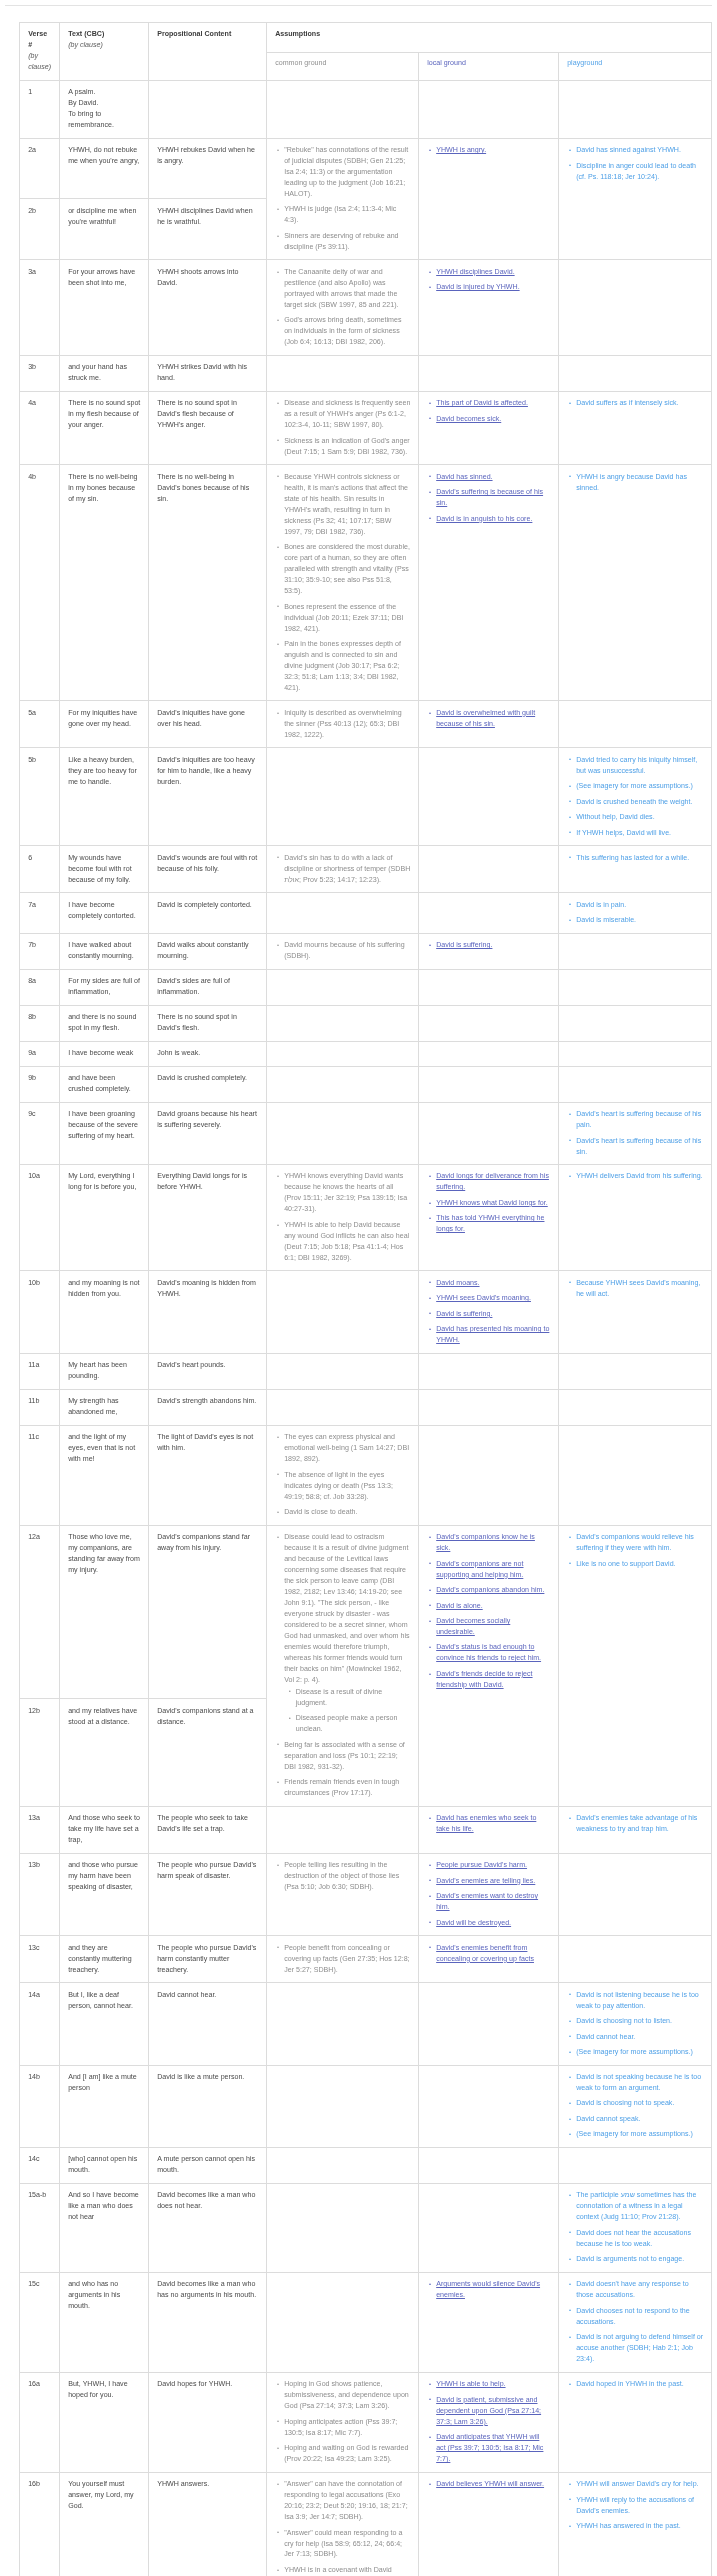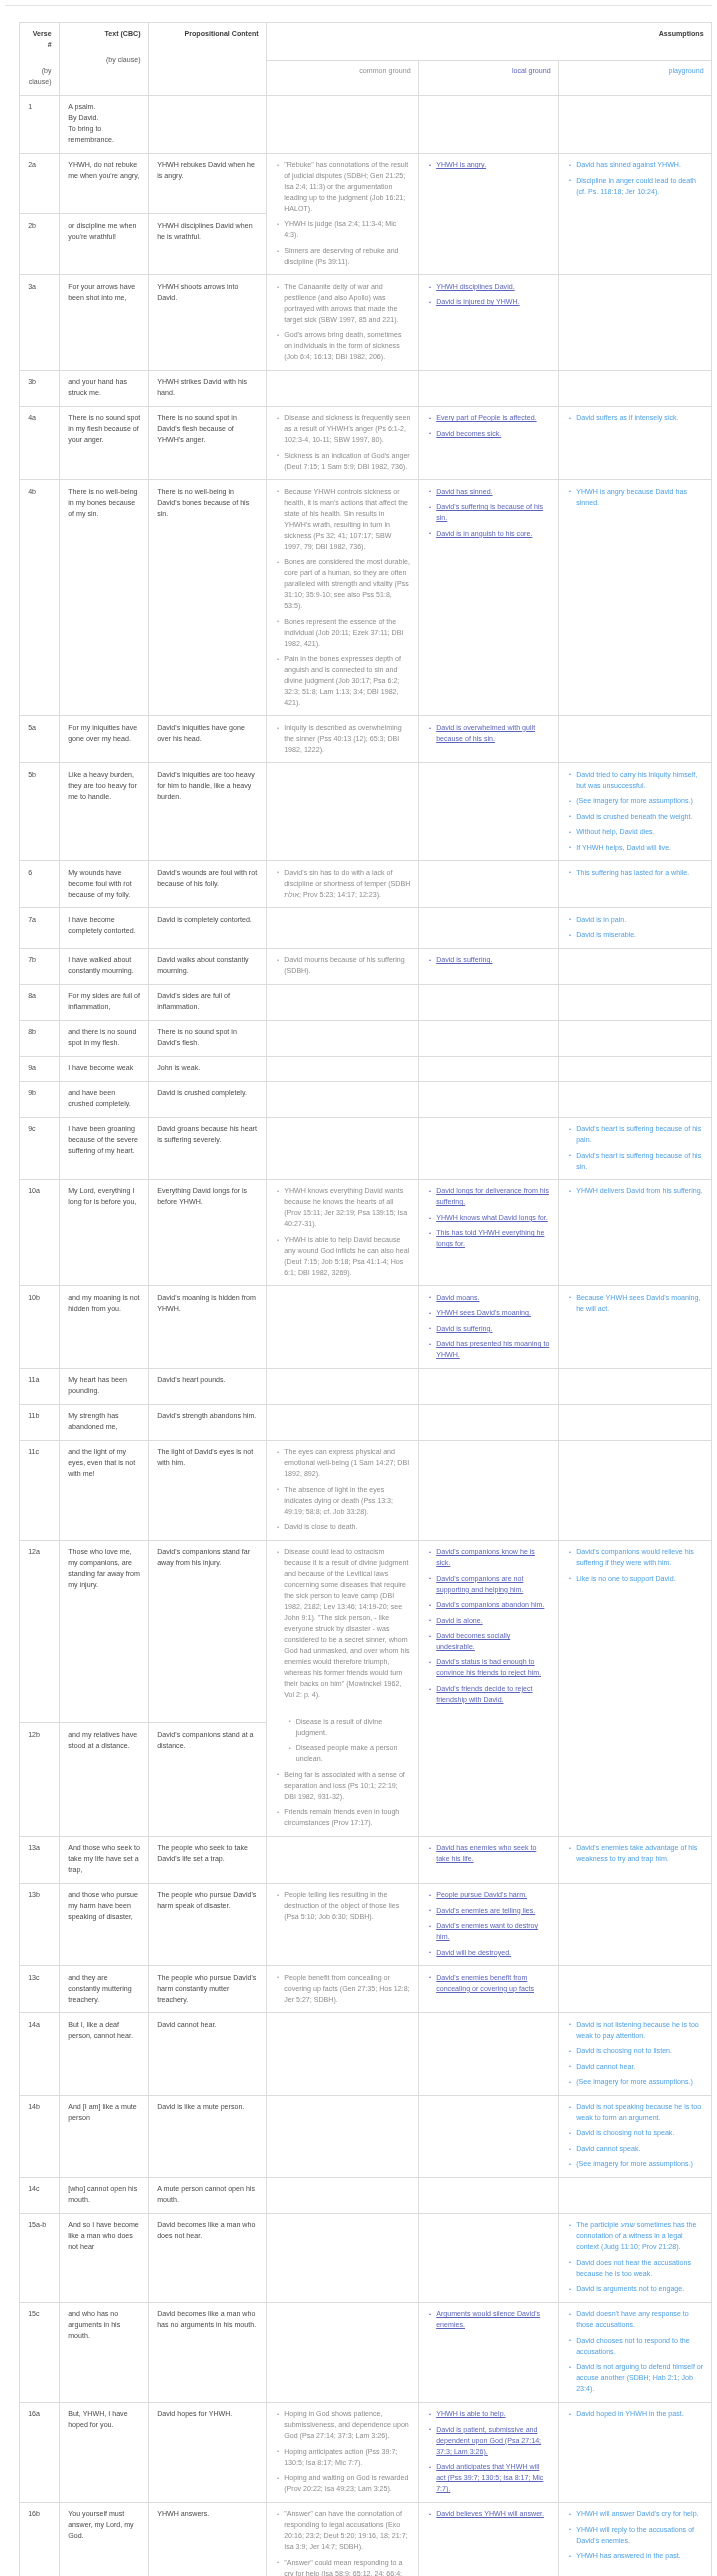--- a/index.html
+++ b/index.html
@@ -1,33 +1,33 @@
 <!DOCTYPE html>
 <html style="font-size:10.3px"><head>
 <meta charset="utf-8">
 <style>
   html,body{margin:0;padding:0;background:#ffffff;}
   body{width:717px;min-height:2576px;font-family:"Liberation Sans","DejaVu Sans",sans-serif;color:#4a4a4a;}
   .page{margin:5.2px 5.2px 0 5.2px;border-top:0.6px solid #e3e3e3;}
   table.main{border-collapse:collapse;margin:15.5px 0 19.4px 14.2px;width:693px;table-layout:fixed;}
   table.main th,table.main td{border:0.6px solid #dcdcdc;vertical-align:top;padding:6.5px 7.8px;font-size:7.1px;line-height:1.55;word-wrap:break-word;}
-  th{text-align:right;font-weight:bold;color:#3c3c3c;font-size:7.4px;}
-  th .sub{display:block;font-weight:normal;color:#5a5a5a;margin-top:15px;}
+  th{text-align:left;font-weight:bold;color:#3c3c3c;font-size:7.4px;}
+  th .sub{display:block;font-weight:normal;color:#5a5a5a;margin-top:0;font-style:italic;}
   tr.subhead th{font-weight:normal;font-size:7.1px;padding-top:5.2px;padding-bottom:5.2px;}
   tr.subhead th.cg{color:#8f8f8f;}
   tr.subhead th.lg{color:#5a64bd;}
   tr.subhead th.pg{color:#54a3e8;}
   td.verse{color:#4a4a4a;}
   td.textc,td.propc{color:#4a4a4a;}
   td.textc .multiline{white-space:pre-line;}
   ul.b{margin:0;padding:0 0 0 9px;list-style:none;}
   ul.b li{position:relative;margin:0 0 4.5px 0;}
   ul.b li:last-child{margin-bottom:0;}
   ul.b li::before{content:"\2022";position:absolute;left:-7.1px;top:0.6px;font-size:5.8px;}
-  ul.b ul{margin:16px 0 0 0;padding-left:11.6px;list-style:none;}
+  ul.b ul{margin:1px 0 0 0;padding-left:11.6px;list-style:none;}
   td.cgc{color:#8d8d8d;}
   td.cgc li::before{color:#9a9a9a;}
   td.lgc{color:#5a64bd;text-decoration:underline;}
   td.pgc{color:#4d9fe6;}
 </style>
 </head>
 <body>
 
 <div class="page">
   <table class="main">
@@ -132,21 +132,21 @@
           <td class="textc"><span class="multiline">There is no sound spot in my flesh because of your anger.</span></td>
           <td class="propc">There is no sound spot in David's flesh because of YHWH's anger.</td>
           <td class="cgc">
             <ul class="b">
               <li><span>Disease and sickness is frequently seen as a result of YHWH's anger (Ps 6:1-2, 102:3-4, 10-11; SBW 1997, 80).</span></li>
               <li><span>Sickness is an indication of God's anger (Deut 7:15; 1 Sam 5:9; DBI 1982, 736).</span></li>
             </ul>
           </td>
           <td class="lgc">
             <ul class="b">
-              <li><span>Every part of People is affected.</span></li>
+              <li><span>This part of David is affected.</span></li>
               <li><span>David becomes sick.</span></li>
             </ul>
           </td>
           <td class="pgc">
             <ul class="b">
               <li><span>David suffers as if intensely sick.</span></li>
             </ul>
           </td>
         </tr>
         <tr>

